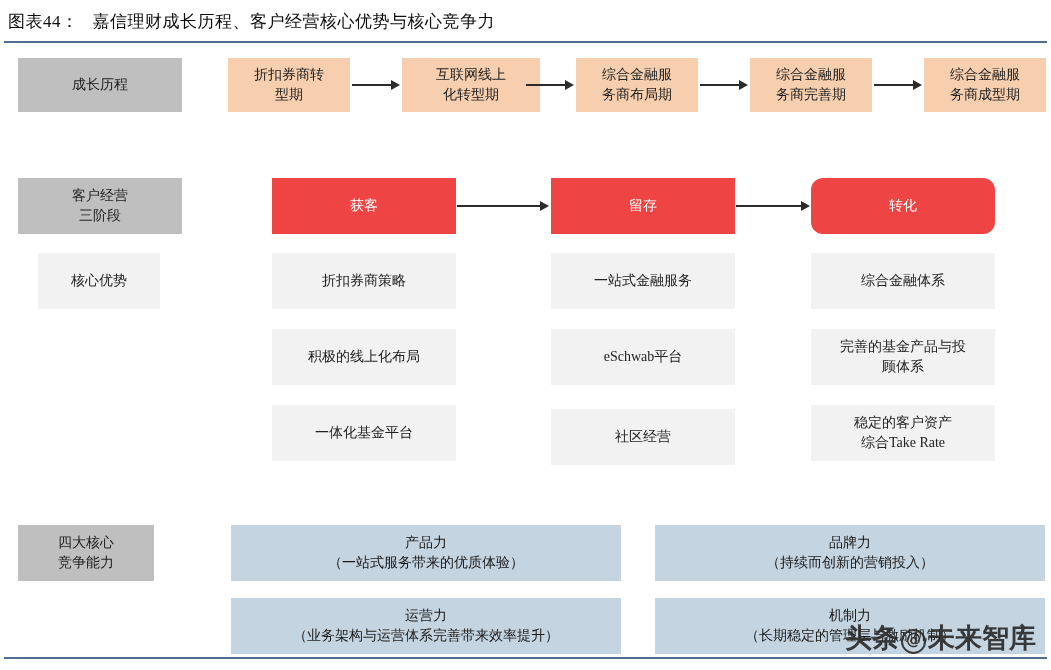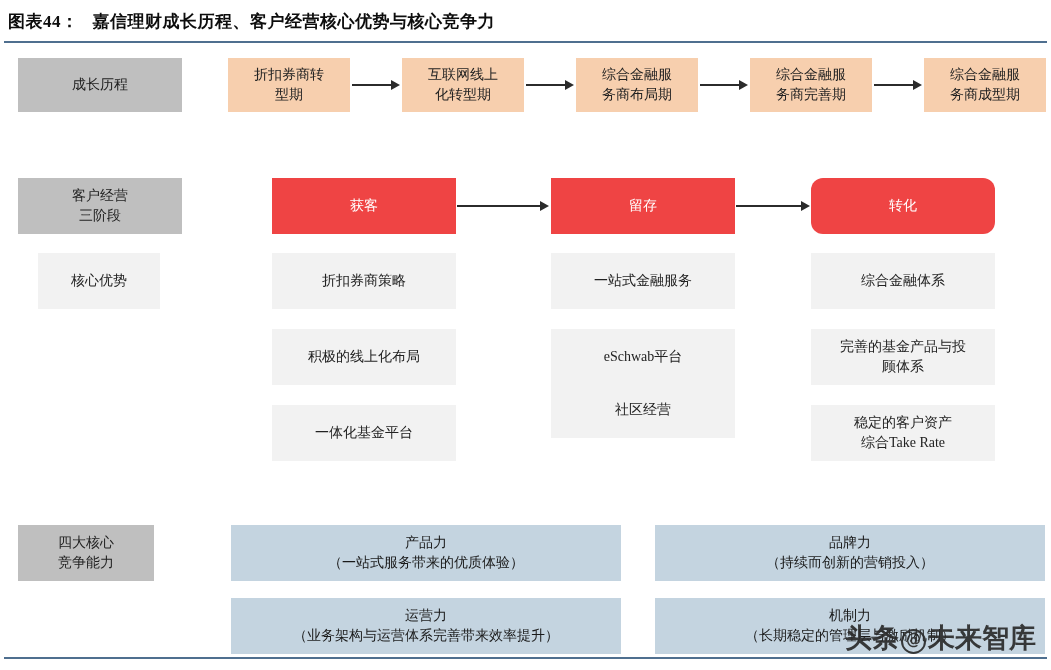--- a/index.html
+++ b/index.html
@@ -18,21 +18,21 @@
     overflow: hidden;
     background: #ffffff;
   }
 
   
   .title {
     position: absolute;
     left: 8px;
     top: 10px;
     font-size: 17px;
-    font-weight: bold;
+    font-weight: normal;
     letter-spacing: 0.5px;
     white-space: nowrap;
     color: #0d0d0d;
   }
   .title .num { margin-right: 14px; }
   .rule-top {
     position: absolute;
     left: 4px;
     top: 41px;
     width: 1043px;
@@ -127,21 +127,21 @@
 
   <div class="box box-gray" style="left:18px; top:58px; width:164px; height:54px;">成长历程</div>
 
   <div class="box box-orange" style="left:228px; top:58px; width:122px; height:54px;">折扣券商转
 型期</div>
   <div class="arrow" style="left:352px; top:80px; width:48px;">
     <div class="shaft" style="width:39px;"></div>
     <div class="head" style="left:39px;"></div>
   </div>
 
-  <div class="box box-orange" style="left:402px; top:58px; width:122px; height:54px;">互联网线上
+  <div class="box box-orange" style="left:402px; top:58px; width:138px; height:54px;">互联网线上
 化转型期</div>
   <div class="arrow" style="left:526px; top:80px; width:48px;">
     <div class="shaft" style="width:39px;"></div>
     <div class="head" style="left:39px;"></div>
   </div>
 
   <div class="box box-orange" style="left:576px; top:58px; width:122px; height:54px;">综合金融服
 务商布局期</div>
   <div class="arrow" style="left:700px; top:80px; width:48px;">
     <div class="shaft" style="width:39px;"></div>
@@ -176,21 +176,21 @@
   <div class="box box-red" style="left:811px; top:178px; width:184px; height:56px;border-radius:12px;">转化</div>
 
   <div class="box box-light" style="left:38px; top:253px; width:122px; height:56px;">核心优势</div>
 
   <div class="box box-light" style="left:272px; top:253px; width:184px; height:56px;">折扣券商策略</div>
   <div class="box box-light" style="left:272px; top:329px; width:184px; height:56px;">积极的线上化布局</div>
   <div class="box box-light" style="left:272px; top:405px; width:184px; height:56px;">一体化基金平台</div>
 
   <div class="box box-light" style="left:551px; top:253px; width:184px; height:56px;">一站式金融服务</div>
   <div class="box box-light" style="left:551px; top:329px; width:184px; height:56px;">eSchwab平台</div>
-  <div class="box box-light" style="left:551px; top:382px; width:184px; height:56px;text-align:right;">社区经营</div>
+  <div class="box box-light" style="left:551px; top:409px; width:184px; height:56px;text-align:right;">社区经营</div>
 
   <div class="box box-light" style="left:811px; top:253px; width:184px; height:56px;">综合金融体系</div>
   <div class="box box-light" style="left:811px; top:329px; width:184px; height:56px;">完善的基金产品与投
 顾体系</div>
   <div class="box box-light" style="left:811px; top:405px; width:184px; height:56px;">稳定的客户资产
 综合Take Rate</div>
 
   <div class="box box-gray" style="left:18px; top:525px; width:136px; height:56px;">四大核心
 竞争能力</div>
 

